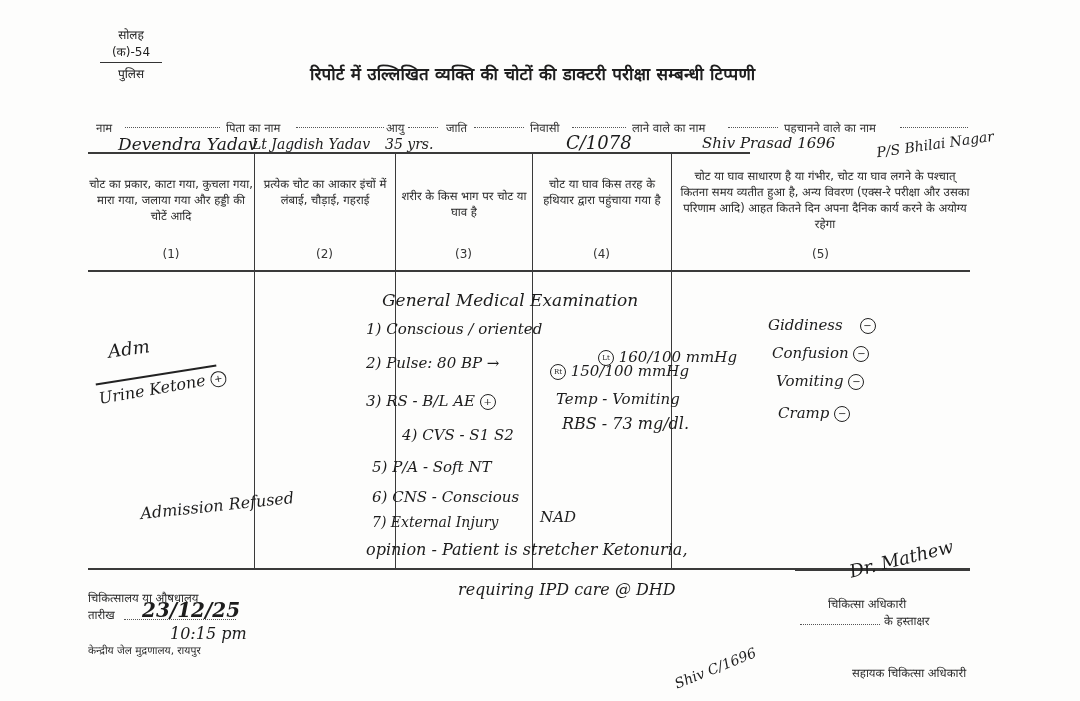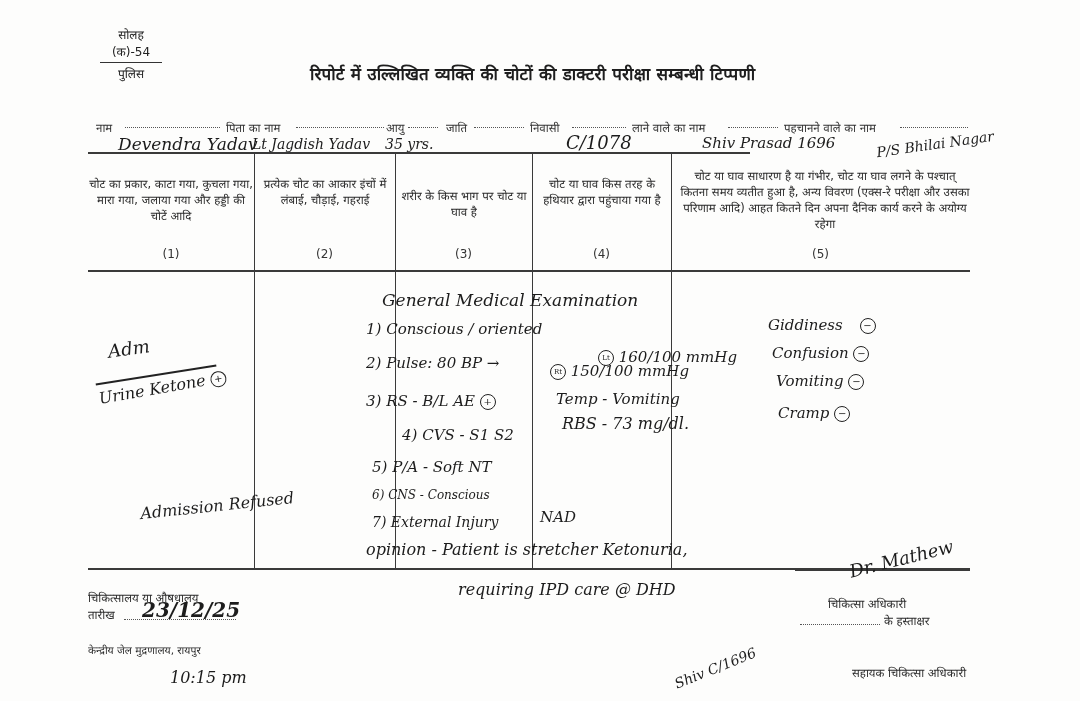--- a/index.html
+++ b/index.html
@@ -91,21 +91,21 @@
 
 <div class="abs hand" style="left:382px;top:290px;font-size:17px;">General Medical Examination</div>
 <div class="abs hand" style="left:366px;top:320px;font-size:15px;">1) Conscious / oriented</div>
 <div class="abs hand" style="left:366px;top:354px;font-size:15px;">2) Pulse: 80   BP →</div>
 <div class="abs hand" style="left:366px;top:392px;font-size:15px;">
   <span>3) RS - B/L AE</span>
   <span class="circ">+</span>
 </div>
 <div class="abs hand" style="left:366px;top:426px;font-size:15px;margin-left:36px;">4) CVS - S1 S2</div>
 <div class="abs hand" style="left:372px;top:458px;font-size:15px;">5) P/A - Soft NT</div>
-<div class="abs hand" style="left:372px;top:488px;font-size:12px;">6) CNS - Conscious</div>
+<div class="abs hand" style="left:372px;top:488px;font-size:15px;">6) CNS - Conscious</div>
 <div class="abs hand" style="left:372px;top:514px;font-size:14px;">7) External Injury</div>
 <div class="abs hand" style="left:540px;top:508px;font-size:15px;">NAD</div>
 
 <div class="abs hand" style="left:550px;top:348px;font-size:15px;margin-left:48px;">
   <span class="circ" style="font-size:7px;">Lt</span>
   <span>160/100 mmHg</span>
 </div>
 <div class="abs hand" style="left:550px;top:362px;font-size:15px;">
   <span class="circ" style="font-size:7px;">Rt</span>
   <span>150/100 mmHg</span>
@@ -130,21 +130,21 @@
 </div>
 <div class="abs hand" style="left:778px;top:404px;font-size:15px;">
   <span>Cramp</span>
   <span class="circ">−</span>
 </div>
 
 <div class="abs foot" style="left:88px;top:590px;">चिकित्सालय या औषधालय</div>
 <div class="abs foot" style="left:88px;top:607px;">तारीख</div>
 <div class="abs" style="left:124px;top:619px;width:112px;border-bottom:1px dotted #555;"></div>
 <div class="abs hand" style="left:142px;top:598px;font-size:20px;font-weight:bold;">23/12/25</div>
-<div class="abs hand" style="left:170px;top:624px;font-size:16px;margin-top:44px;">10:15 pm</div>
+<div class="abs hand" style="left:170px;top:624px;font-size:16px;">10:15 pm</div>
 <div class="abs foot" style="left:88px;top:643px;font-size:10.5px;">केन्द्रीय जेल मुद्रणालय, रायपुर</div>
 
 <div class="abs hline" style="left:795px;top:570px;width:175px;height:1px;"></div>
 <div class="abs hand" style="left:848px;top:548px;font-size:18px;transform:rotate(-14deg);">Dr. Mathew</div>
 <div class="abs foot" style="left:828px;top:596px;">चिकित्सा अधिकारी</div>
 <div class="abs" style="left:800px;top:624px;width:80px;border-bottom:1px dotted #555;"></div>
 <div class="abs foot" style="left:884px;top:613px;">के हस्ताक्षर</div>
 <div class="abs foot" style="left:852px;top:634px;margin-top:31px;">सहायक चिकित्सा अधिकारी</div>
 
 <div class="abs hand" style="left:672px;top:660px;font-size:14px;transform:rotate(-22deg);">Shiv C/1696</div>

